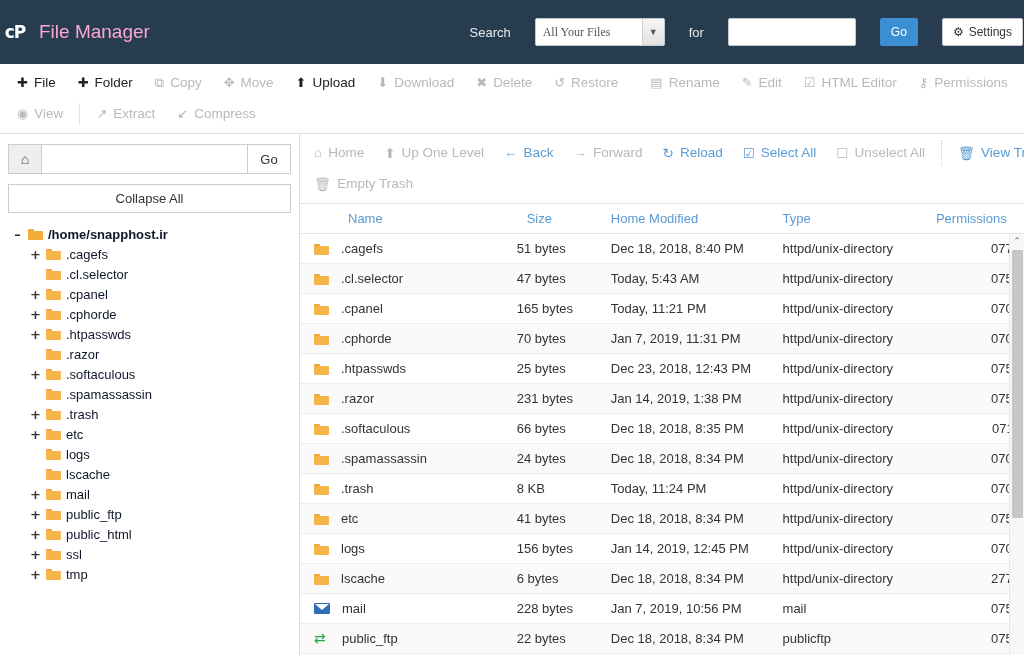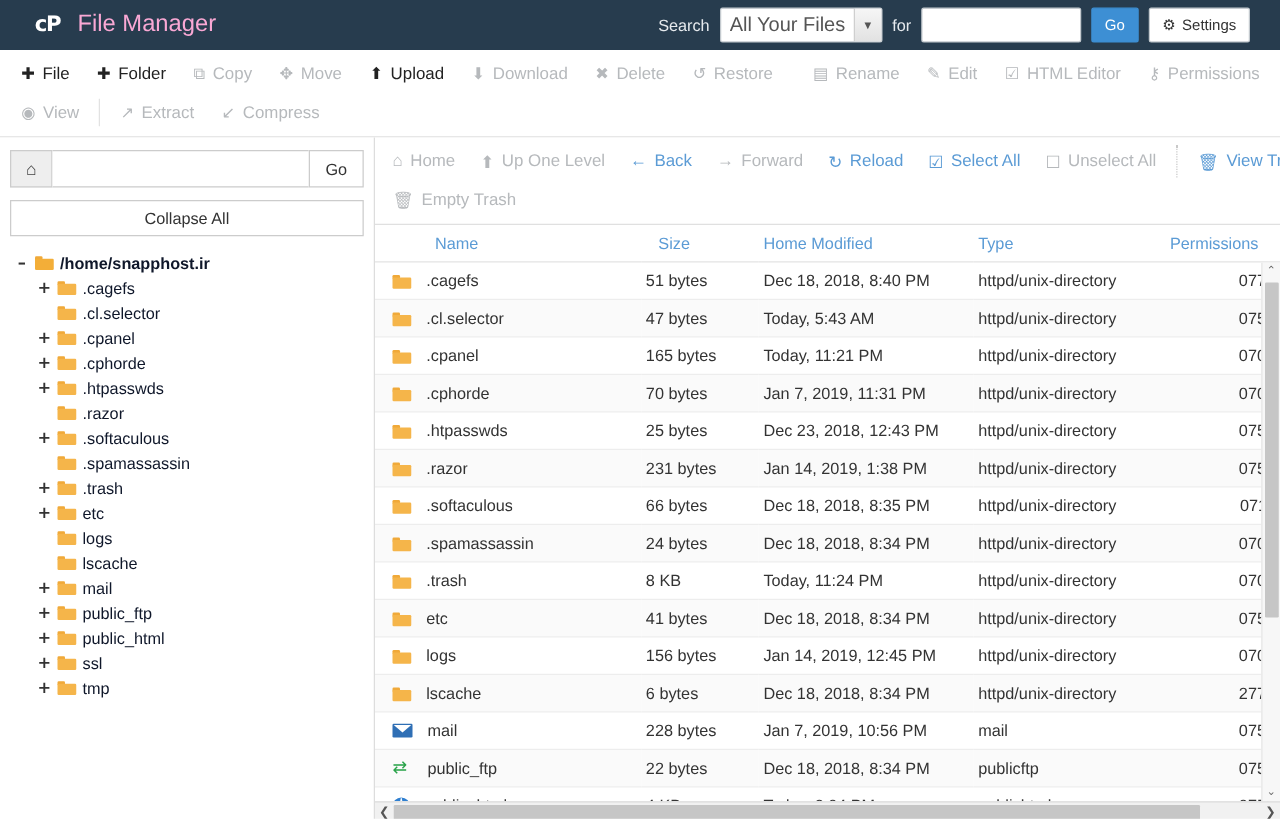--- a/index.html
+++ b/index.html
@@ -8,46 +8,46 @@
     width: 1024px; height: 655px;
     overflow: hidden;
     background: #fff;
     font-family: "Liberation Sans", sans-serif;
     font-size: 13px;
     color: #333;
   }
 
   
   .header {
-    height: 40px;
+    height: 64px;
     background: #273c4e;
     display: flex;
-    padding: 0 24px;
+    padding: 0 1px;
     position: relative;
   }
   .brand { display: flex; align-items: center; gap: 10px; }
   .cp-logo {
     width: 28px; height: 28px;
     display: flex; align-items: center; justify-content: center;
     color: #fff; font-weight: bold; font-size: 17px;
     letter-spacing: -1px;
     font-family: "DejaVu Sans", sans-serif;
   }
   .app-title { color: #f9a8d4; font-size: 19px; font-weight: normal; }
 
   .header-right {
     margin-left: auto;
-    display: flex; align-items: center; gap: 8px;
+    display: flex; align-items: center; gap: 24px;
   }
   .hdr-label { color: #e6eaee; font-size: 13px; }
   .sel-wrap { position: relative; }
   .search-select {
     width: 130px; height: 28px;
     border: 1px solid #c3c9ce; background: #fff;
-    font-family: Liberation Sans, sans-serif; font-size: 16px;
+    font-family: Liberation Serif, serif; font-size: 12px;
     color: #555; padding: 0 24px 0 7px;
     -webkit-appearance: none; appearance: none;
     border-radius: 2px;
   }
   .sel-arrow {
     position: absolute; right: 1px; top: 1px;
     width: 22px; height: 26px;
     background: linear-gradient(#f6f6f6,#e2e2e2);
     border-left: 1px solid #cfcfcf;
     display: flex; align-items: center; justify-content: center;

